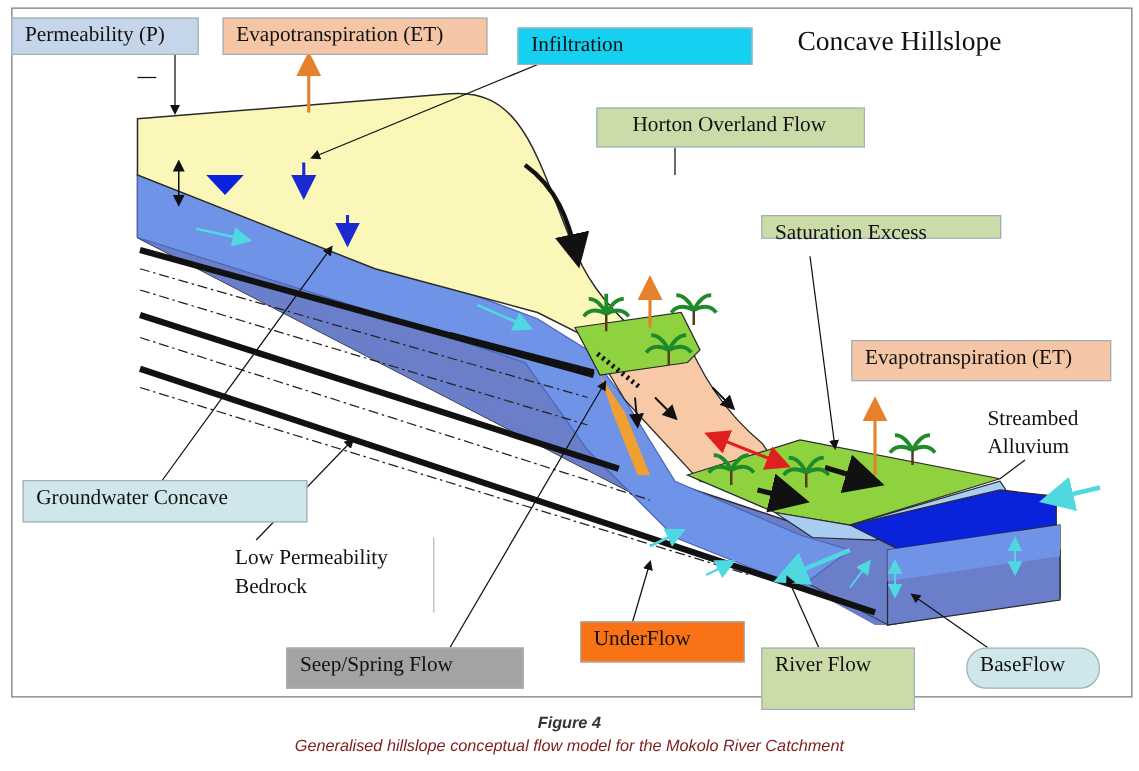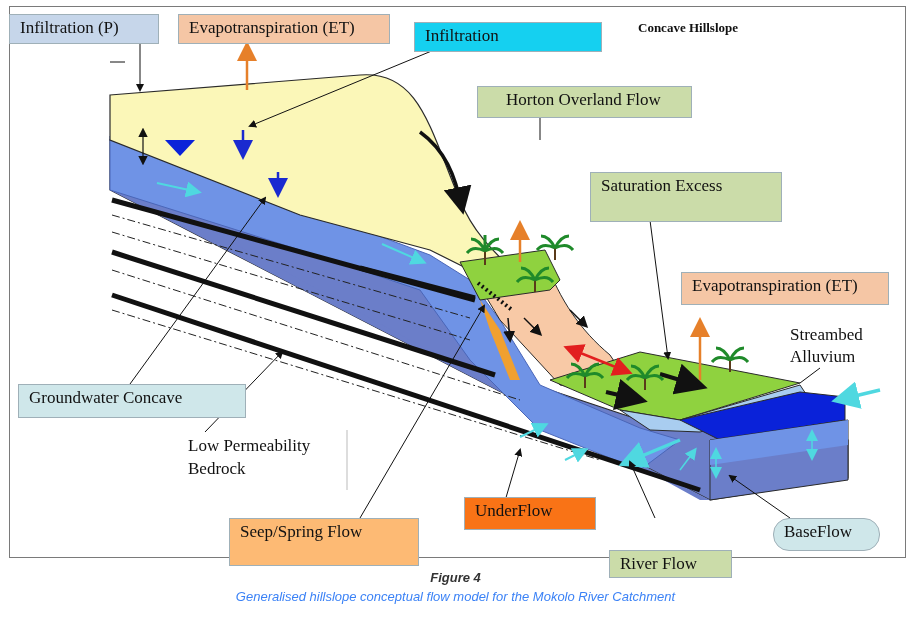--- a/index.html
+++ b/index.html
@@ -4,33 +4,33 @@
 <style>
   html, body { margin: 0; padding: 0; background: #ffffff; }
   body { width: 911px; height: 617px; position: relative; overflow: hidden; font-family: "Liberation Serif", serif; }
   #frame { position: absolute; left: 9px; top: 6px; width: 895px; height: 550px; border: 1px solid #7a7a7a; background: #fff; }
   svg#diagram { position: absolute; left: 0; top: 0; }
   .lbl { position: absolute; font-family: "Liberation Serif", serif; font-size: 17px; color: #111; white-space: nowrap; box-sizing: border-box; }
   .box { border: 1px solid #9fb0b8; padding: 3px 10px; }
   .precip { left: 9px; top: 14px; width: 150px; height: 30px; background: #c6d6ea; }
   .et1 { left: 178px; top: 14px; width: 212px; height: 30px; background: #f5c6a5; }
   .infil { left: 414px; top: 22px; width: 188px; height: 30px; background: #15d0f0; }
-  .title { left: 638px; top: 20px; font-weight: bold; font-size: 13px; }
+  .title { left: 638px; top: 20px; font-weight: normal; font-size: 22px; }
   .horton { left: 477px; top: 86px; width: 215px; height: 32px; background: #cbdca9; padding-left: 28px; }
-  .satex { left: 590px; top: 172px; width: 192px; height: 50px; background: #cbdca9; }
+  .satex { left: 609px; top: 172px; width: 192px; height: 19px; background: #cbdca9; }
   .et2 { left: 681px; top: 272px; width: 208px; height: 33px; background: #f5c6a5; }
   .streambed { left: 790px; top: 324px; line-height: 22px; font-size: 17px; white-space: normal; width: 110px; }
   .gwr { left: 18px; top: 384px; width: 228px; height: 34px; background: #cfe7ea; }
   .lowperm { left: 188px; top: 434px; line-height: 23px; width: 160px; white-space: normal; }
-  .seep { left: 229px; top: 518px; width: 190px; height: 48px; background: #fdba74; }
+  .seep { left: 229px; top: 518px; width: 190px; height: 33px; background: #a3a3a3; }
   .under { left: 464px; top: 497px; width: 132px; height: 33px; background: #f97316; }
-  .river { left: 609px; top: 518px; width: 123px; height: 28px; background: #cbdca9; margin-top: 32px; }
+  .river { left: 609px; top: 518px; width: 123px; height: 50px; background: #cbdca9; }
   .base { left: 773px; top: 518px; width: 107px; height: 33px; background: #cfe7ea; border-radius: 16px; }
   .caption-title { position: absolute; left: 0; width: 911px; top: 570px; text-align: center; font-family: "Liberation Sans", sans-serif; font-style: italic; font-weight: bold; font-size: 13px; color: #333; }
-  .caption-text { position: absolute; left: 0; width: 911px; top: 589px; text-align: center; font-family: "Liberation Sans", sans-serif; font-style: italic; font-size: 13px; color: #3b82f6; }
+  .caption-text { position: absolute; left: 0; width: 911px; top: 589px; text-align: center; font-family: "Liberation Sans", sans-serif; font-style: italic; font-size: 13px; color: #7f1d1d; }
 </style>
 </head>
 <body>
 
 <div id="frame"></div>
 
 <svg id="diagram" width="911" height="617" viewBox="0 0 911 617">
   <defs>
     <marker id="ah-black" markerWidth="8" markerHeight="8" refX="6" refY="4" orient="auto">
         <path d="M0,0 L8,4 L0,8 z" fill="#111"></path>
@@ -153,21 +153,21 @@
   <g transform="translate(645,390)">
     <line x1="0" y1="0" x2="0" y2="-12" stroke="#5a3a1a" stroke-width="2"></line>
     <path d="M0,-12 q-12,-6 -18,2 M0,-12 q12,-6 18,2 M0,-12 q-6,-12 -14,-12 M0,-12 q6,-12 14,-12" stroke="#1f8a2a" stroke-width="3" fill="none"></path>
   </g>
   <g transform="translate(730,372)">
     <line x1="0" y1="0" x2="0" y2="-12" stroke="#5a3a1a" stroke-width="2"></line>
     <path d="M0,-12 q-12,-6 -18,2 M0,-12 q12,-6 18,2 M0,-12 q-6,-12 -14,-12 M0,-12 q6,-12 14,-12" stroke="#1f8a2a" stroke-width="3" fill="none"></path>
   </g>
 </svg>
 
-<div class="lbl box precip">Infiltration (P)</div>
+<div class="lbl box precip">Permeability (P)</div>
 <div class="lbl box et1">Evapotranspiration (ET)</div>
 <div class="lbl box infil">Infiltration</div>
 <div class="lbl title">Concave Hillslope</div>
 <div class="lbl box horton">Horton Overland Flow</div>
 <div class="lbl box satex">Saturation Excess</div>
 <div class="lbl box et2">Evapotranspiration (ET)</div>
 <div class="lbl streambed">Streambed Alluvium</div>
 <div class="lbl box gwr">Groundwater Concave</div>
 <div class="lbl lowperm">Low Permeability Bedrock</div>
 <div class="lbl box seep">Seep/Spring Flow</div>

